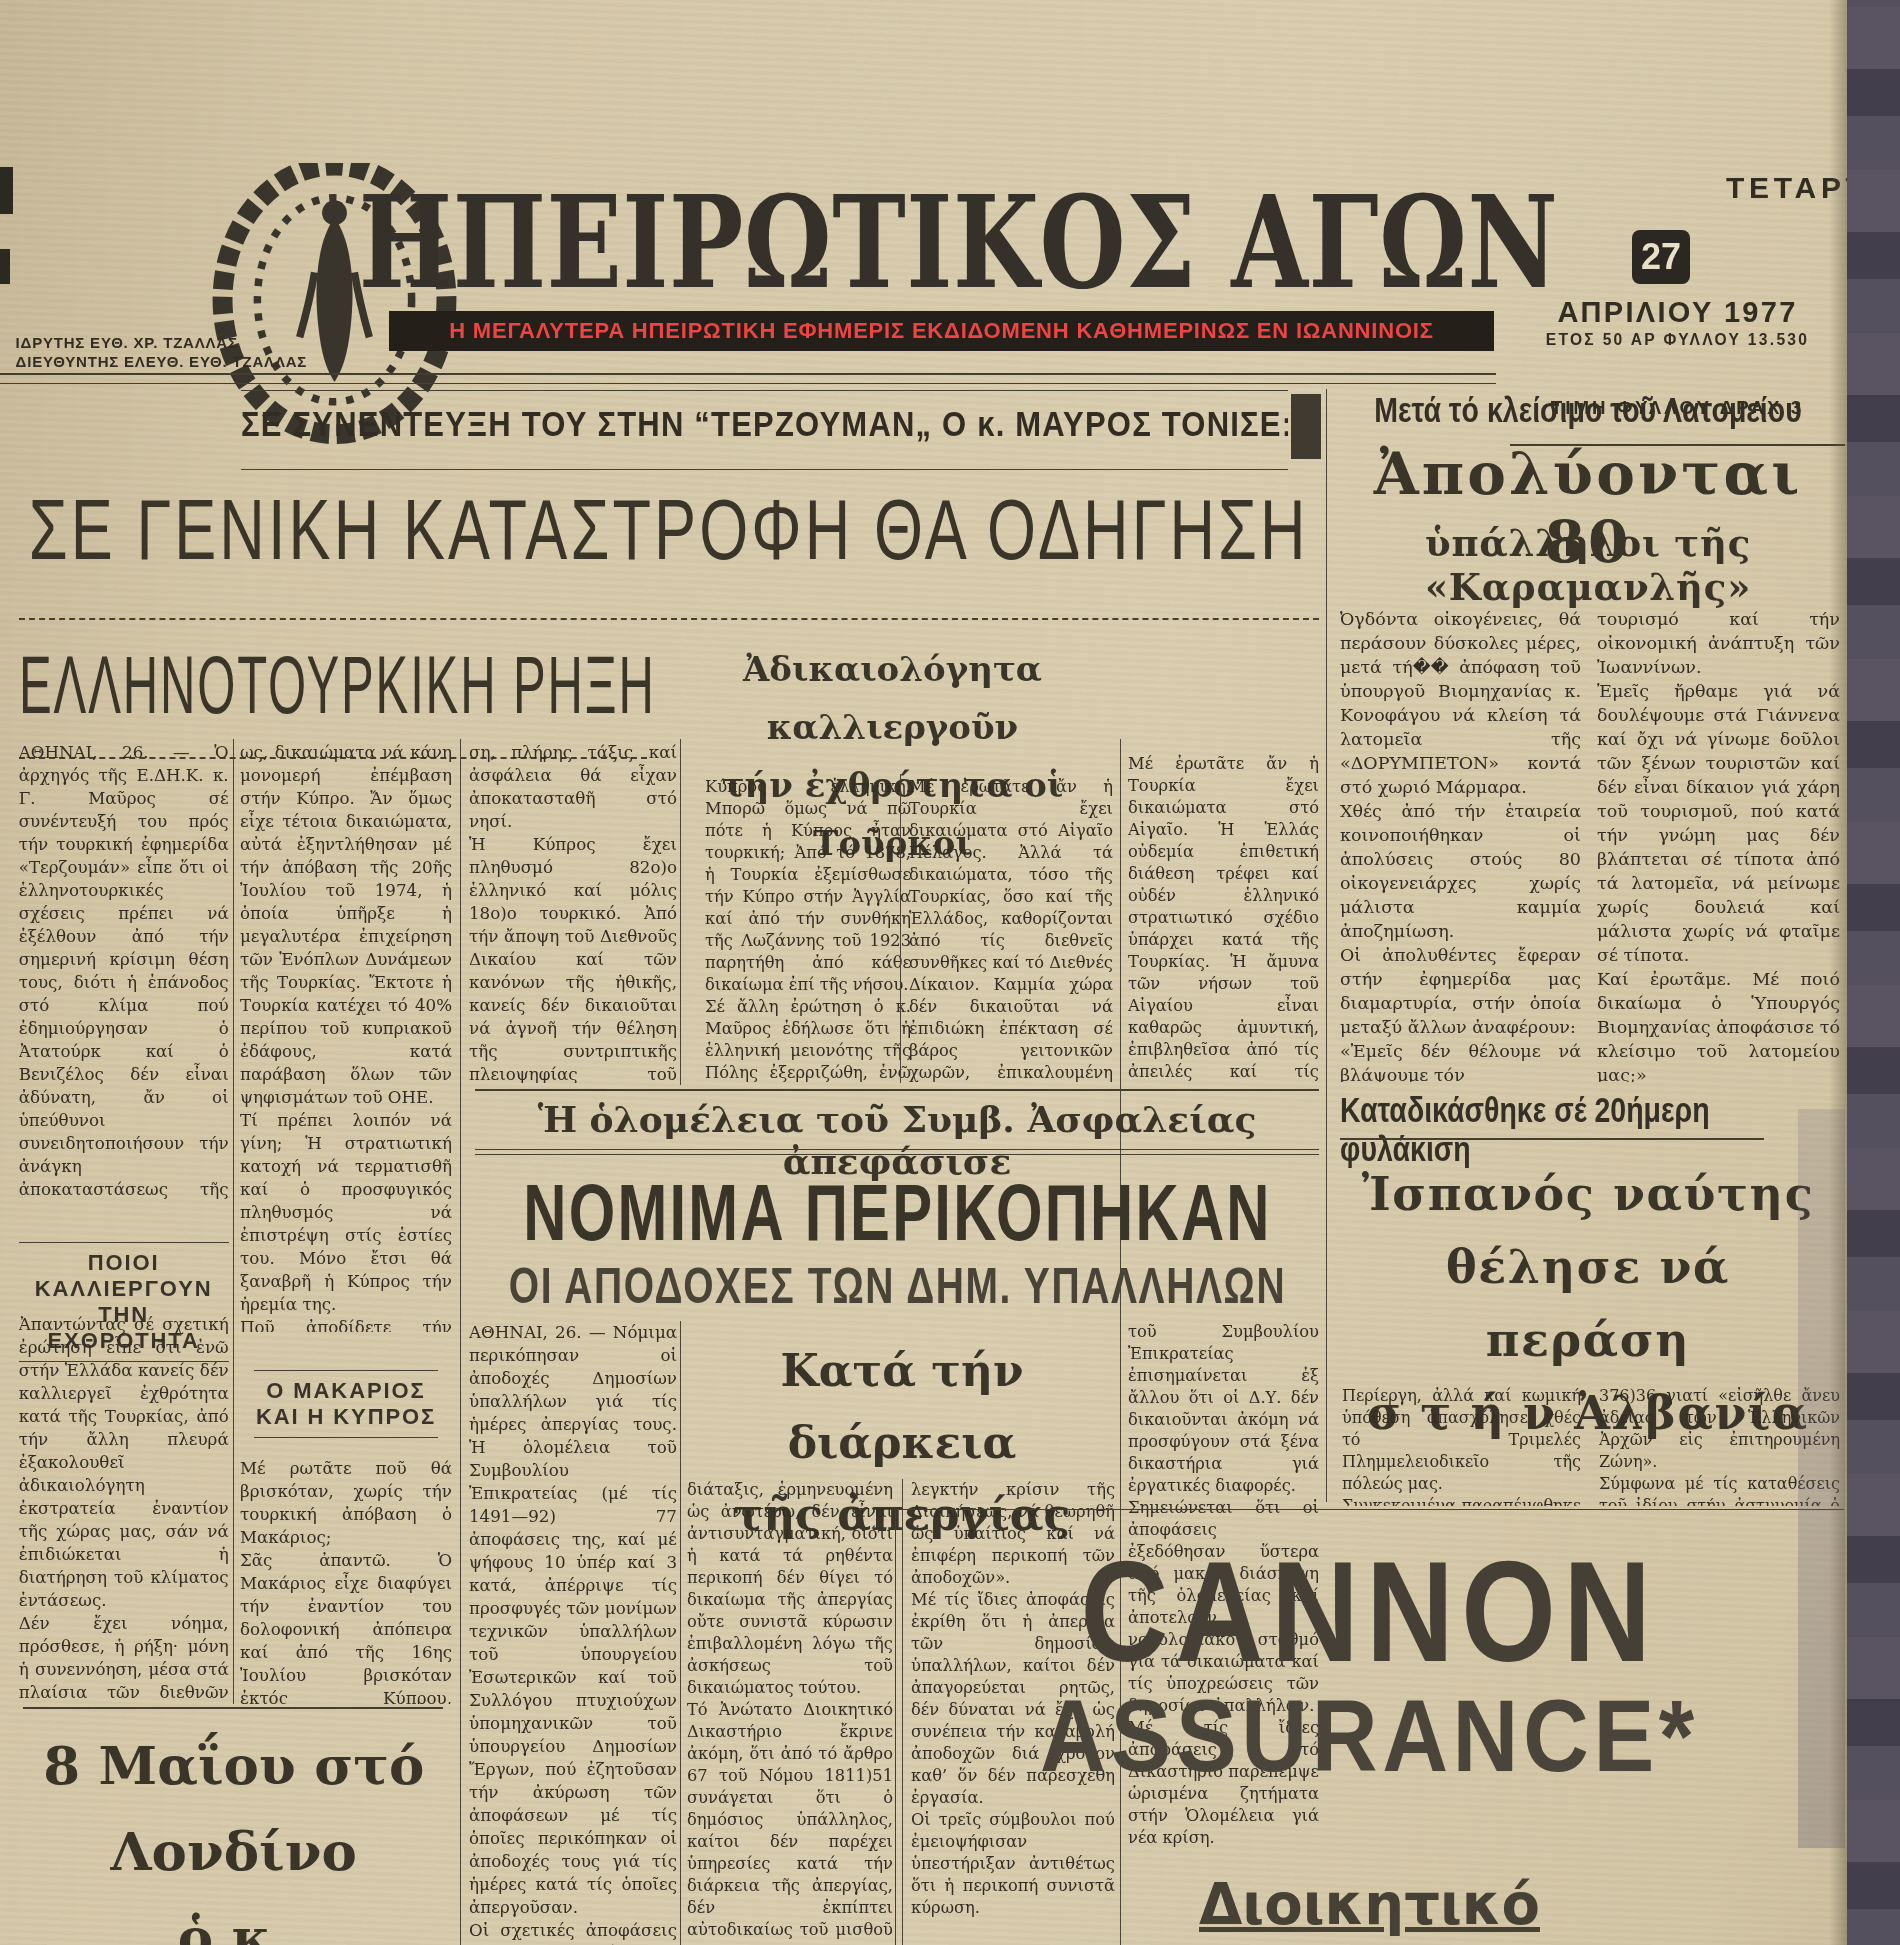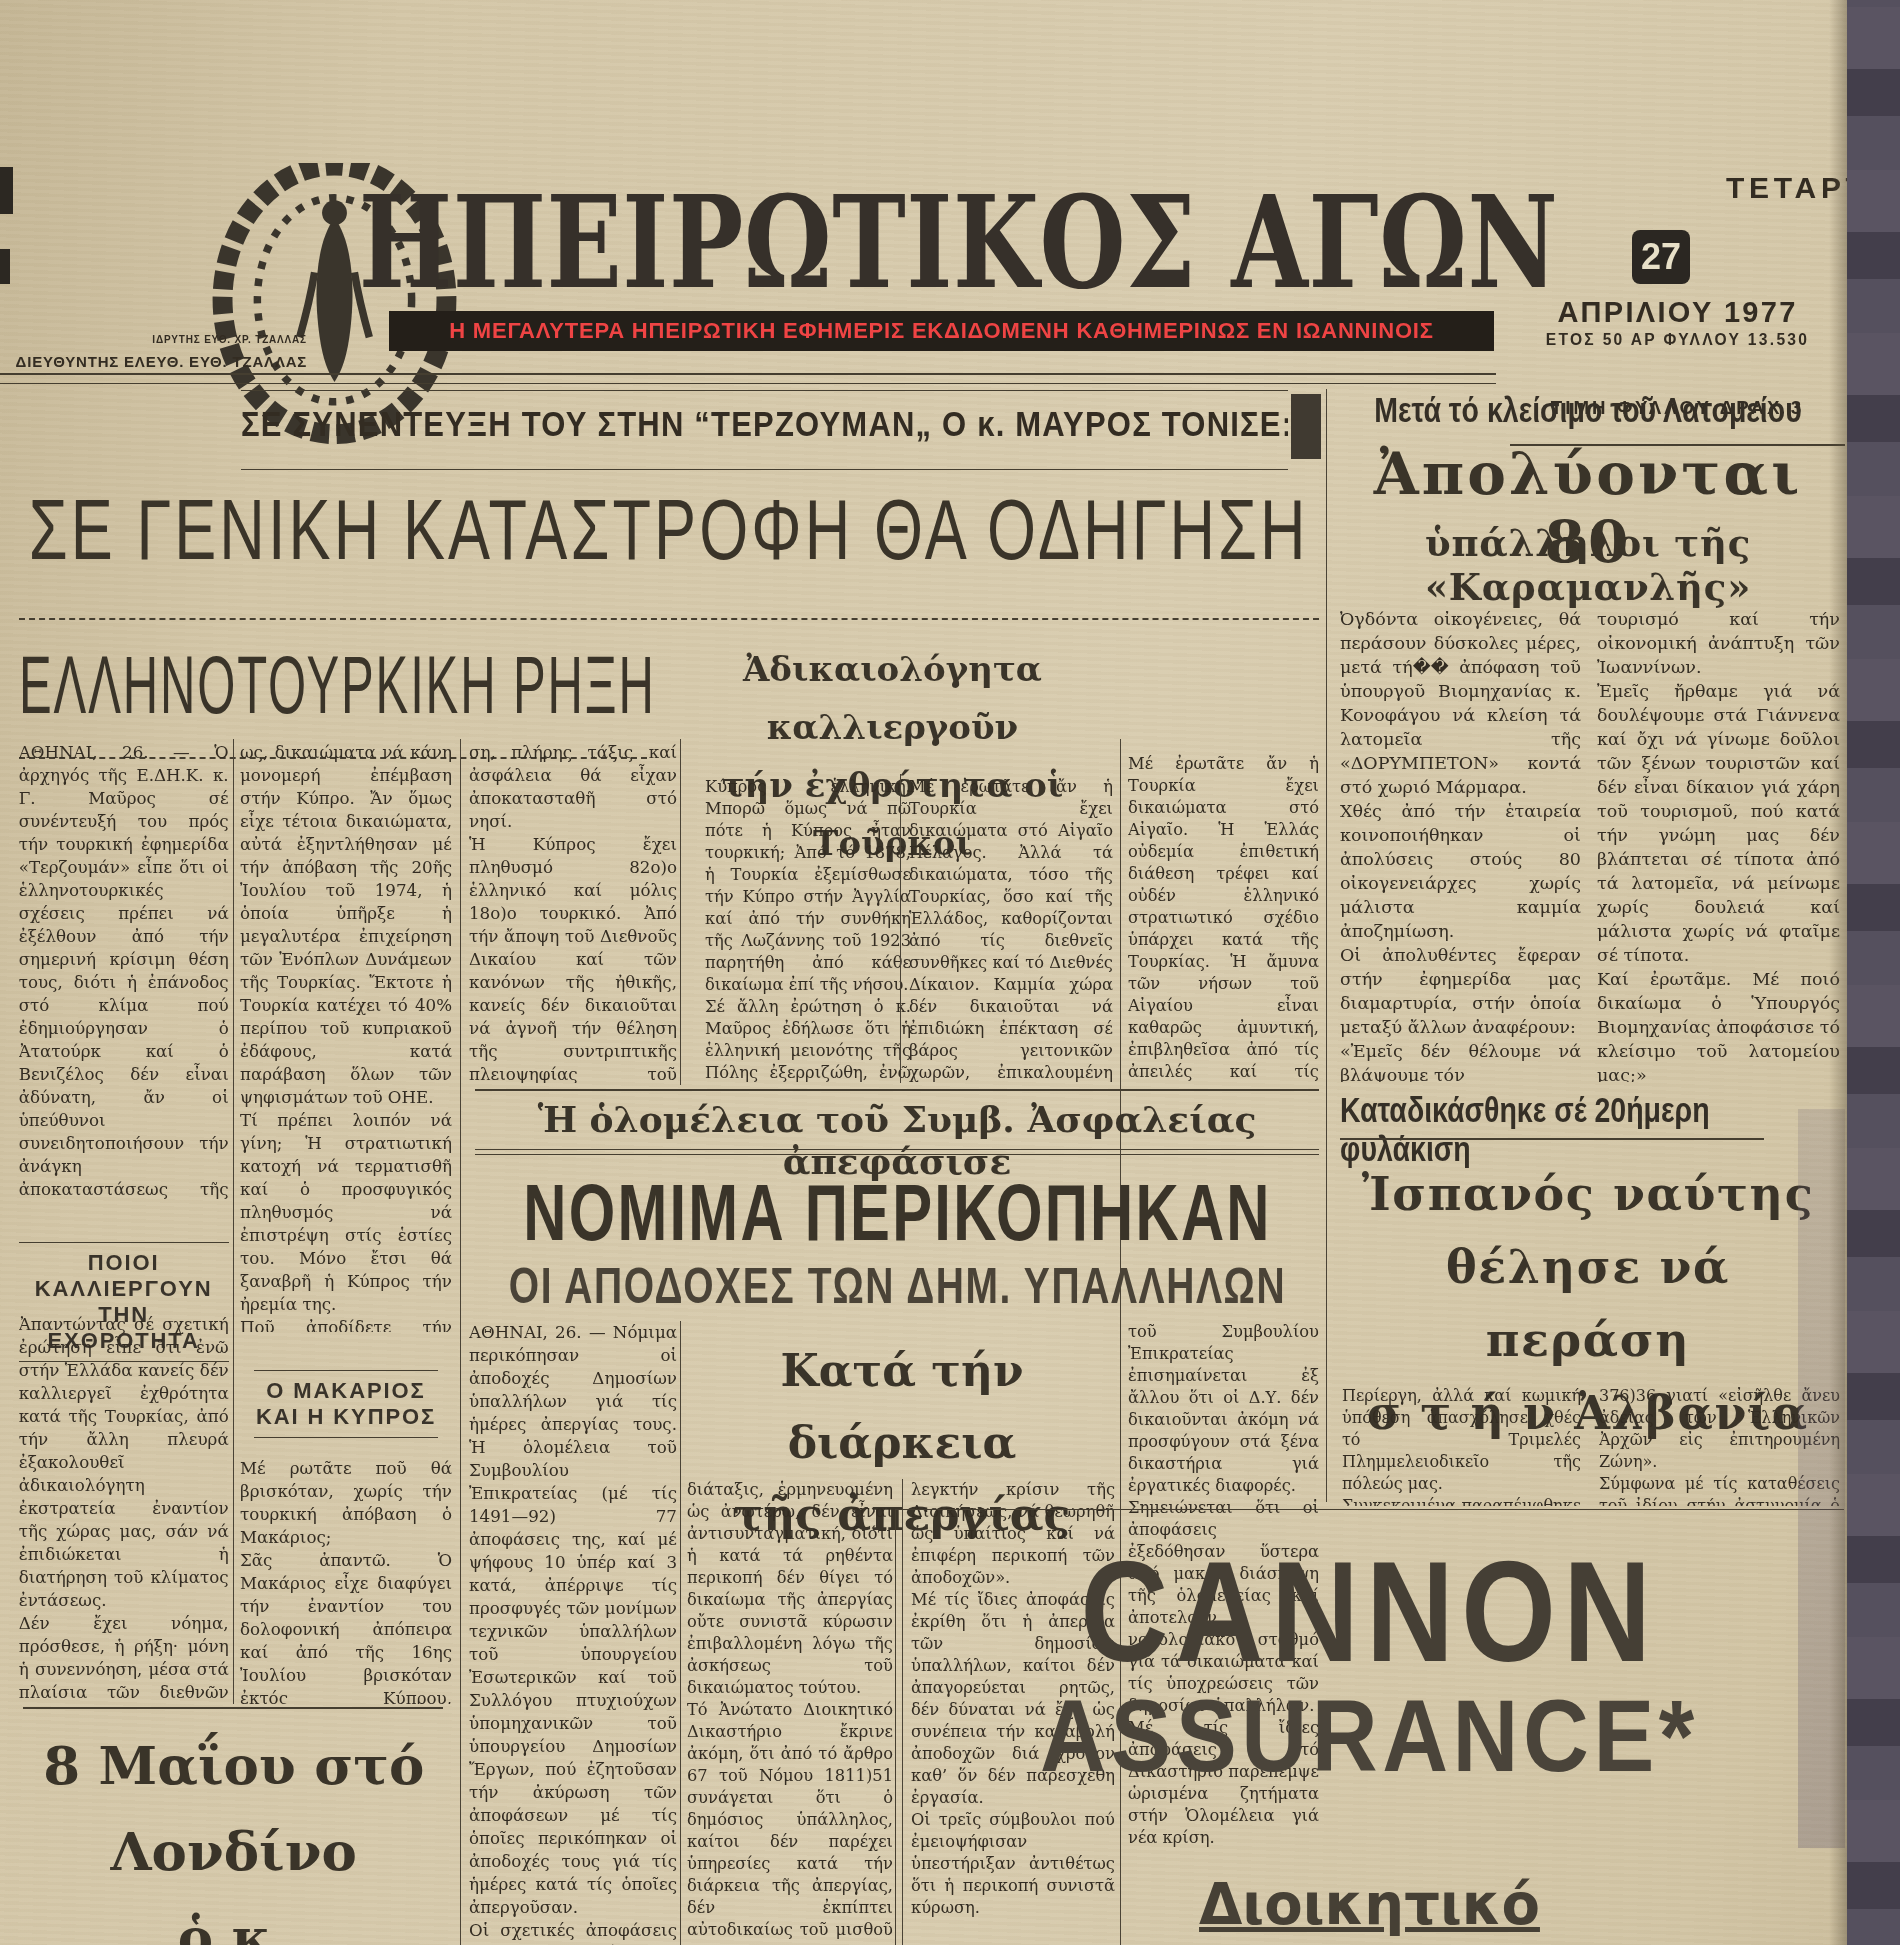--- a/index.html
+++ b/index.html
@@ -34,21 +34,21 @@
 
   <div class="b" style="left:210px;top:163px;width:249px;height:311px;">
     <svg width="249" height="311" viewBox="0 0 100 125">
       <ellipse cx="50" cy="55" rx="45" ry="54" fill="none" stroke="#3a352c" stroke-width="8" stroke-dasharray="7 3"></ellipse>
       <ellipse cx="50" cy="55" rx="31" ry="41" fill="none" stroke="#3a352c" stroke-width="3" stroke-dasharray="3 4"></ellipse>
       <path d="M50 22 C44 30 42 45 43 60 C44 74 46 82 50 88 C54 82 56 74 57 60 C58 45 56 30 50 22 Z" fill="#3a352c"></path>
       <circle cx="50" cy="20" r="5" fill="#3a352c"></circle>
       <path d="M36 70 q4 -14 6 -26 M64 70 q-4 -14 -6 -26" stroke="#3a352c" stroke-width="3" fill="none"></path>
     </svg>
   </div>
-  <div class="b sans" style="left:15.6px;top:334px;width:428px;font-size:10px;font-weight:700;letter-spacing:0.8px;white-space:nowrap;text-align:center;">ΙΔΡΥΤΗΣ ΕΥΘ. ΧΡ. ΤΖΑΛΛΑΣ</div>
+  <div class="b sans" style="left:15.6px;top:334px;width:428px;font-size:15px;font-weight:700;letter-spacing:0.8px;white-space:nowrap;">ΙΔΡΥΤΗΣ ΕΥΘ. ΧΡ. ΤΖΑΛΛΑΣ</div>
   <div class="b sans" style="left:15.6px;top:353px;width:451px;font-size:15px;font-weight:700;letter-spacing:0.8px;white-space:nowrap;">ΔΙΕΥΘΥΝΤΗΣ ΕΛΕΥΘ. ΕΥΘ. ΤΖΑΛΛΑΣ</div>
 
   <div class="b ctr" style="left:370px;top:167px;width:1121px;font-size:97px;font-weight:700;letter-spacing:0.4px;
               transform:scale(1.02,1.32);transform-origin:top center;color:#36authentic302a;color:#36302a;white-space:nowrap;">ΗΠΕΙΡΩΤΙΚΟΣ ΑΓΩΝ</div>
 
   <div class="b sans ctr" style="left:389px;top:311px;width:1105px;height:40px;background:#241f19;color:#ef4444;
               font-size:22px;font-weight:700;line-height:40px;letter-spacing:0.8px;white-space:nowrap;overflow:hidden;">Η ΜΕΓΑΛΥΤΕΡΑ ΗΠΕΙΡΩΤΙΚΗ ΕΦΗΜΕΡΙΣ ΕΚΔΙΔΟΜΕΝΗ ΚΑΘΗΜΕΡΙΝΩΣ ΕΝ ΙΩΑΝΝΙΝΟΙΣ</div>
 
   <div class="b sans ctr" style="left:1560px;top:171px;width:335px;font-size:30px;font-weight:700;letter-spacing:4.7px;text-align:right;">ΤΕΤΑΡΤΗ</div>
   <div class="b sans ctr" style="left:1632px;top:230px;width:58px;height:54px;background:#2b2722;color:#e8e0c8;border-radius:8px;

